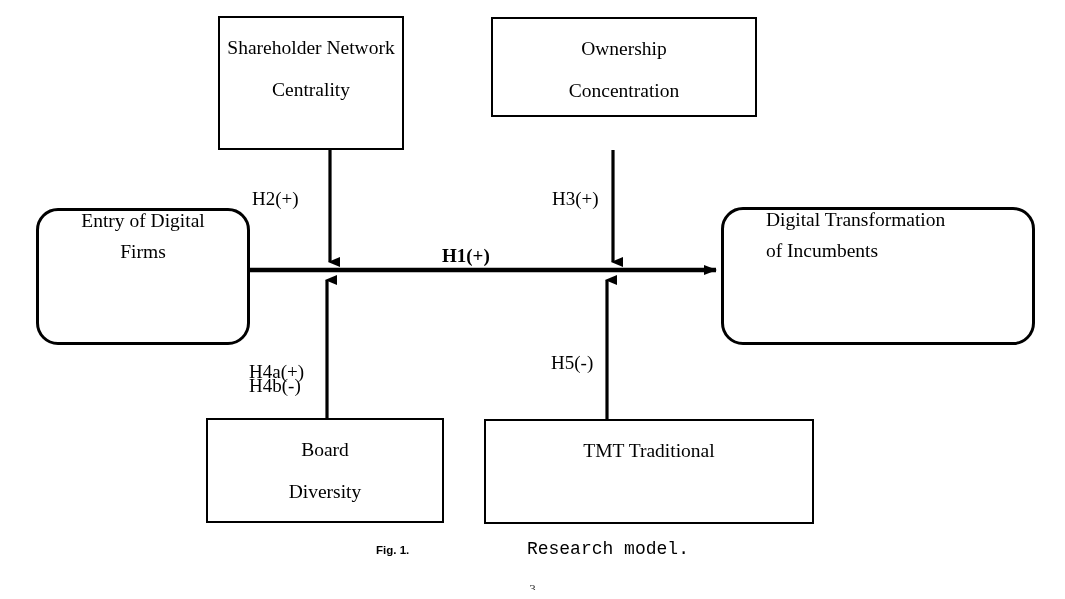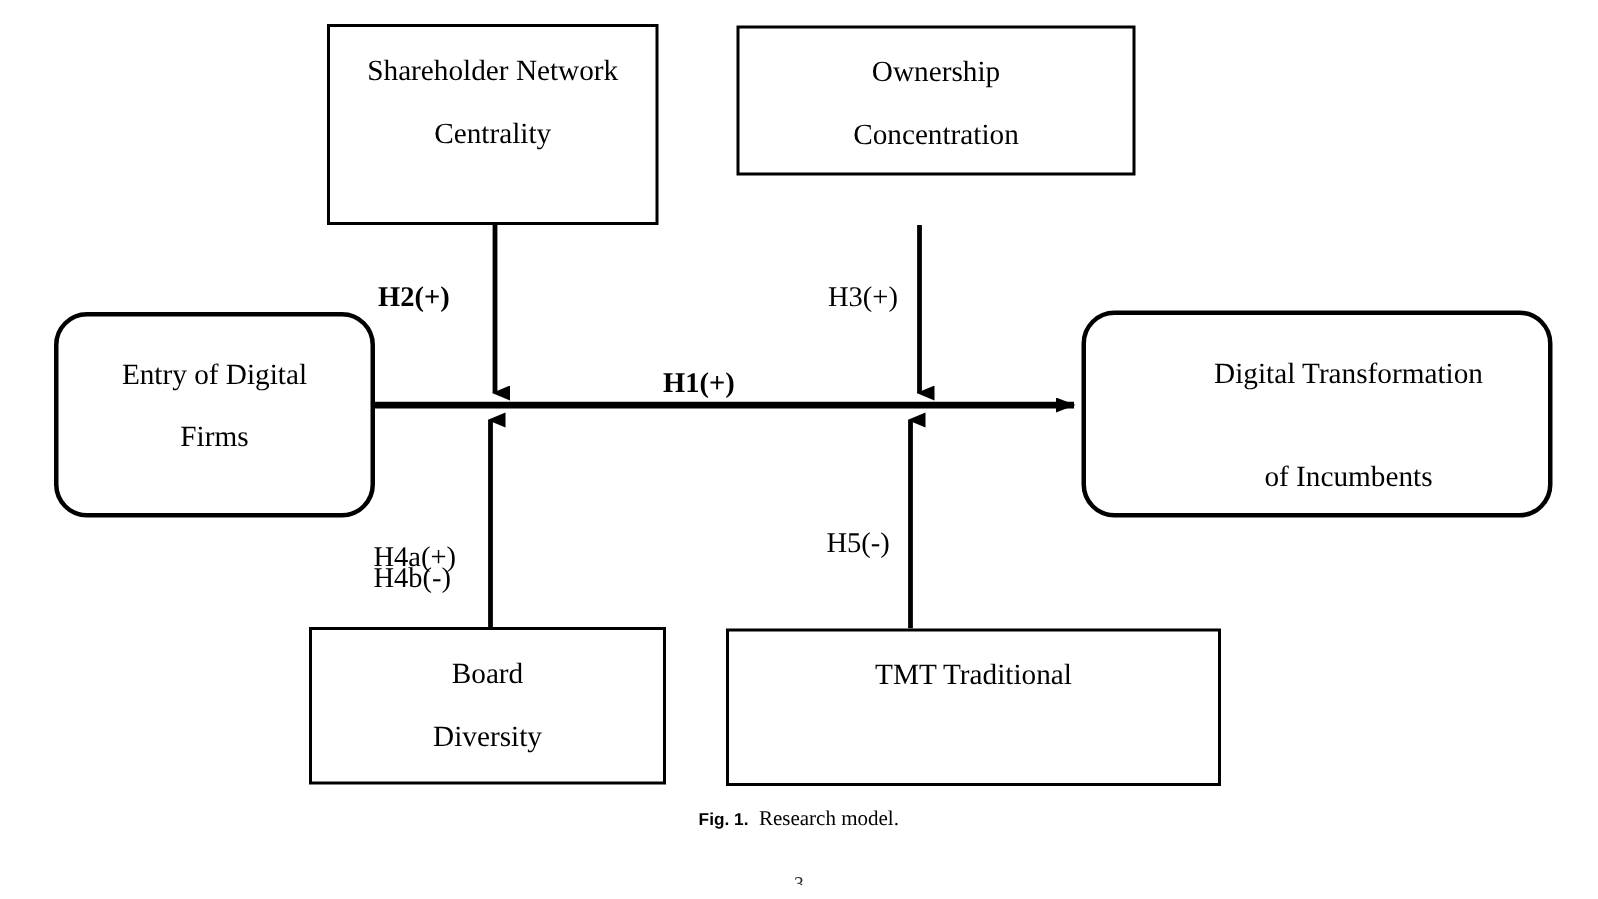--- a/index.html
+++ b/index.html
@@ -50,23 +50,23 @@
 
   
   .node.top-align { justify-content: flex-start; }
   .node.top-align .node-line:first-child { margin-top: 20px; }
   .node.top-align .node-line + .node-line { margin-top: 22px; }
 
   
   .node.rounded {
     justify-content: flex-start;
   }
-  .node.rounded .node-line:first-child { margin-top: 30px; }
-  .node.rounded .node-line + .node-line { margin-top: 21px; }
-  .node.left-text { align-items: center; padding-left: 42px; gap: 28px; }
+  .node.rounded .node-line:first-child { }
+  .node.rounded .node-line + .node-line { margin-top: 11px; }
+  .node.left-text { align-items: flex-start; padding-left: 42px; }
 
   
   .edge-label {
     position: absolute;
     font-size: 19px;
     line-height: 1.22;
     white-space: nowrap;
     z-index: 4;
     background: transparent;
   }
@@ -81,22 +81,23 @@
     text-align: center;
     font-family: "Liberation Sans", "DejaVu Sans", sans-serif;
     font-size: 11.5px;
     z-index: 5;
   }
   #caption .cap-label {
     font-weight: bold;
     font-family: "Liberation Sans", "DejaVu Sans", sans-serif;
   }
   #caption .cap-text {
-    font-family: Liberation Serif, serif;
-    font-size: 14px;
+    font-family: Liberation Mono, monospace;
+    font-size: 18px;
+    margin-left: 48px;
   }
   #page-number {
     position: absolute;
     left: 0;
     top: 580px;
     width: 1065px;
     text-align: center;
     font-size: 13px;
     color: #2a2a2a;
     overflow: hidden;
@@ -127,21 +128,21 @@
 
     <line x1="330" y1="150" x2="330" y2="262" stroke="#000000" stroke-width="3.2" marker-end="url(#arrow-down)"></line>
 
     <line x1="613" y1="150" x2="613" y2="262" stroke="#000000" stroke-width="3.2" marker-end="url(#arrow-down)"></line>
 
     <line x1="327" y1="418" x2="327" y2="280" stroke="#000000" stroke-width="3.2" marker-end="url(#arrow-up)"></line>
 
     <line x1="607" y1="419" x2="607" y2="280" stroke="#000000" stroke-width="3.2" marker-end="url(#arrow-up)"></line>
   </svg>
 
-  <div class="node top-align" style="left:218px; top:16px; width:221px; height:134px;">
+  <div class="node top-align" style="left:218px; top:16px; width:186px; height:134px;">
     <span class="node-line">Shareholder Network</span>
     <span class="node-line">Centrality</span>
   </div>
 
   <div class="node top-align" style="left:491px; top:17px; width:266px; height:100px;">
     <span class="node-line">Ownership</span>
     <span class="node-line">Concentration</span>
   </div>
 
   <div class="node rounded" style="left:36px; top:208px; width:214px; height:137px;">
@@ -156,21 +157,21 @@
 
   <div class="node top-align" style="left:206px; top:418px; width:238px; height:105px;">
     <span class="node-line">Board</span>
     <span class="node-line">Diversity</span>
   </div>
 
   <div class="node top-align" style="left:484px; top:419px; width:330px; height:105px;">
     <span class="node-line">TMT Traditional</span>
   </div>
 
-  <div class="edge-label" style="left:252px; top:187px;font-weight:bold;">H2(+)</div>
+  <div class="edge-label" style="left:252px; top:187px;">H2(+)</div>
 
   <div class="edge-label" style="left:552px; top:187px;">H3(+)</div>
 
   <div class="edge-label bold" style="left:442px; top:244px;">H1(+)</div>
 
   <div class="edge-label" style="left:249px; top:360px;">H4a(+)</div>
 
   <div class="edge-label" style="left:249px; top:374px;">H4b(-)</div>
 
   <div class="edge-label" style="left:551px; top:351px;">H5(-)</div>

